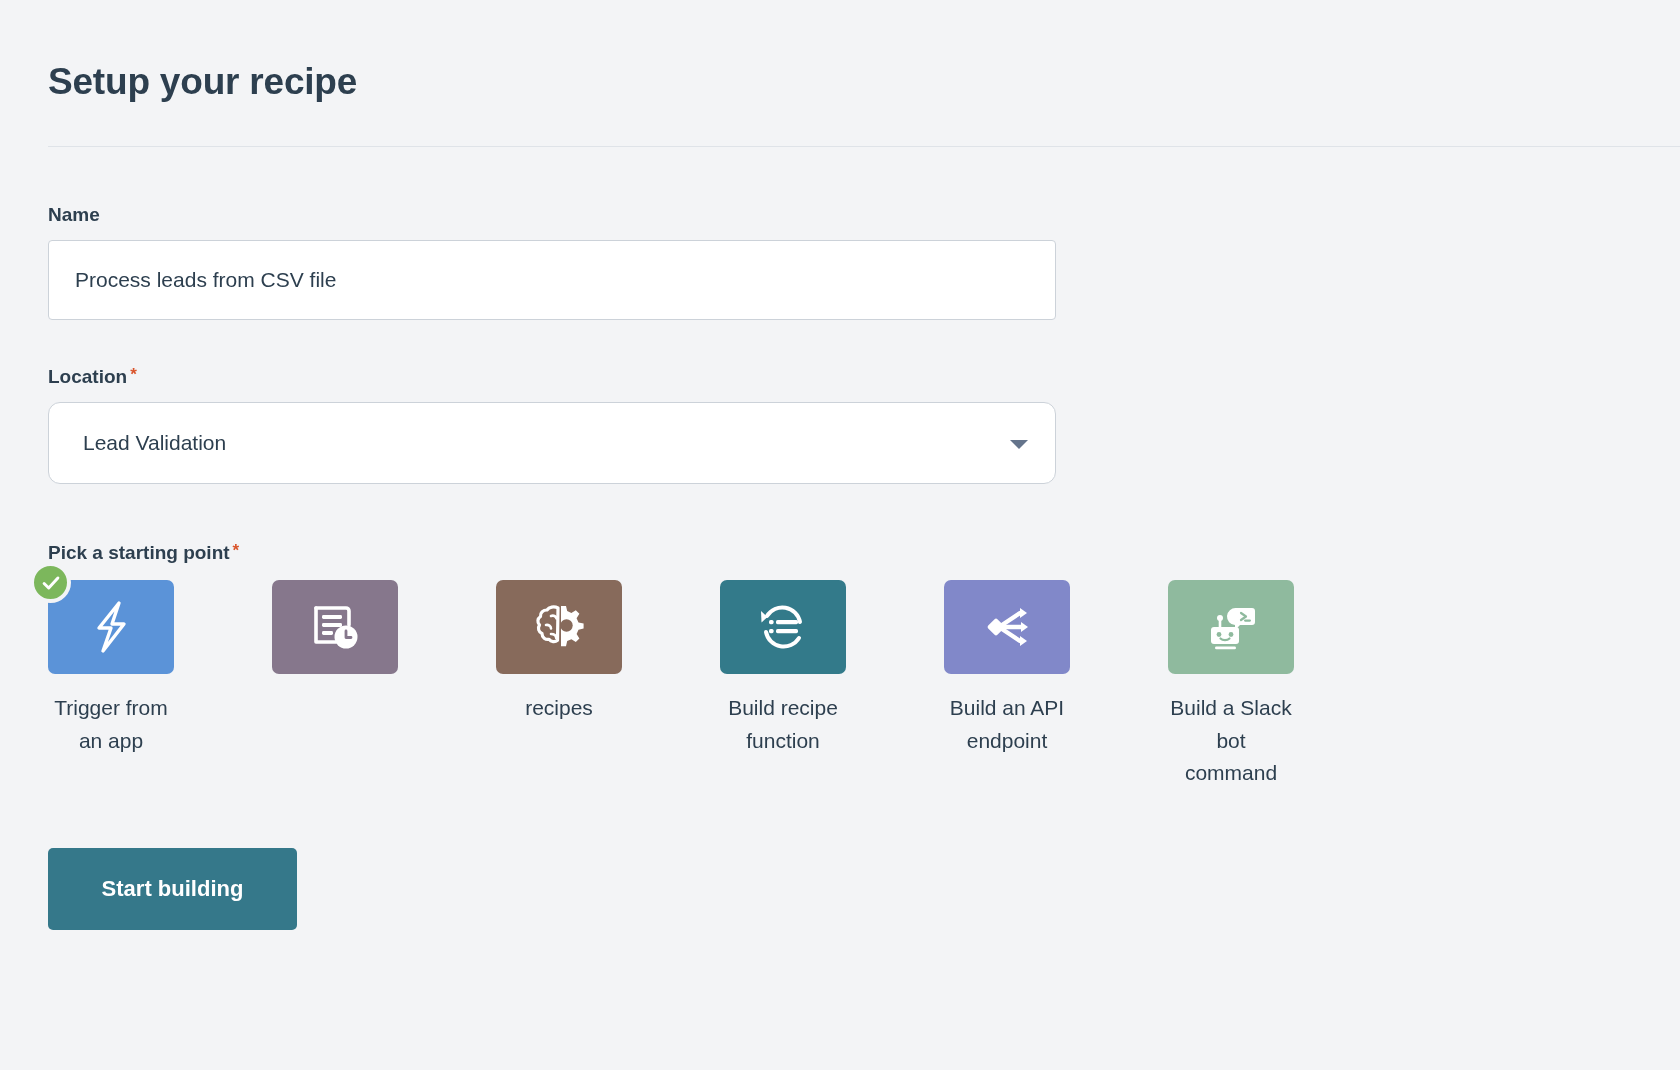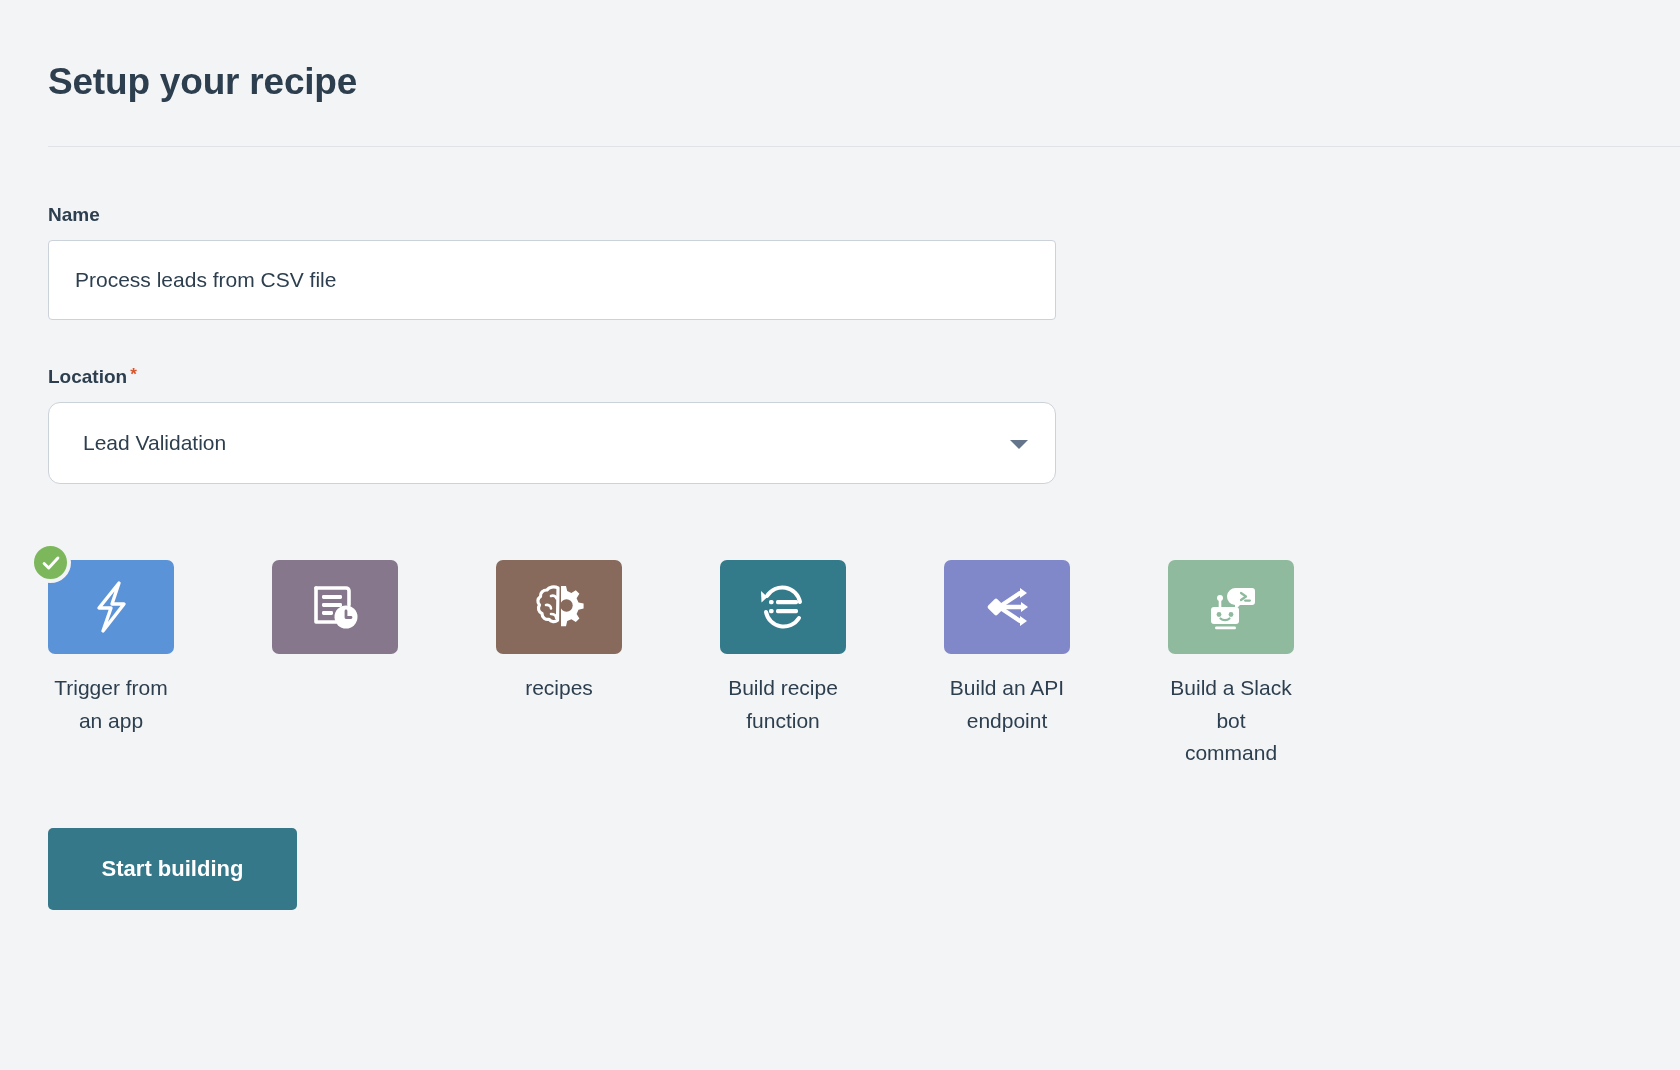--- a/index.html
+++ b/index.html
@@ -184,20 +184,23 @@
     </div>
     <div class="select-wrap">
       <div class="select-box">Lead Validation</div>
       <span class="select-caret"></span>
     </div>
   </div>
 
   <div class="spacer-lg"></div>
 
   <div class="field-block">
+    <div class="field-label">
+      <span>Pick a starting point</span><span class="req-star">*</span>
+    </div>
 
     <div class="tiles-row">
 
       <div class="tile">
         <div class="tile-icon" style="background: rgb(91, 147, 216);">
           <span class="tile-check" style="background: rgb(124, 183, 92);">
             <svg width="22" height="22" viewBox="0 0 24 24" aria-hidden="true">
               <path d="M4.5 12.5 L9.5 17.5 L19.5 6.5" fill="none" stroke="#ffffff" stroke-width="3.2" stroke-linecap="round" stroke-linejoin="round"></path>
             </svg>
           </span>

